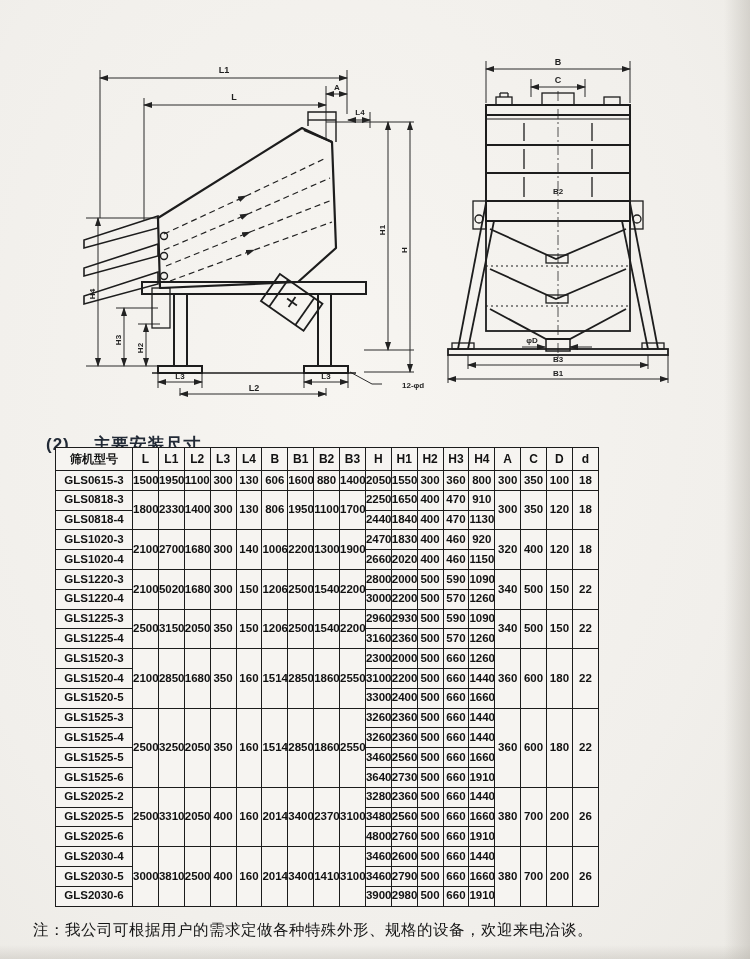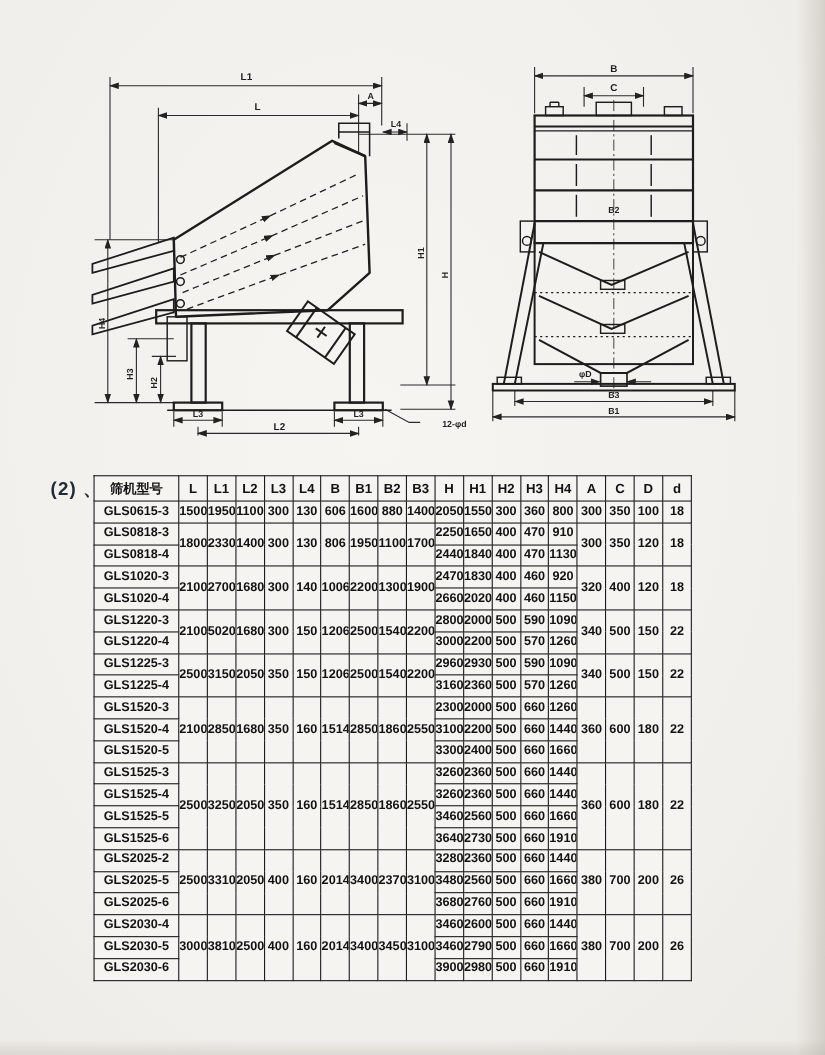--- a/index.html
+++ b/index.html
@@ -23,26 +23,25 @@
     letter-spacing:1px;white-space:nowrap;
   }
   #title1{left:46px;top:8px;}
   #title2{left:46px;top:417px;margin-top:16px;}
   svg text{font-family:"Liberation Sans",sans-serif;fill:#1f1f1f;}
   .dwg{position:absolute;}
   #dwg-side{left:64px;top:50px;}
   #dwg-front{left:434px;top:53px;}
 
   table.dim{
-    position:absolute;left:55px;top:432px;
+    position:absolute;left:55px;top:447px;
     border-collapse:collapse;table-layout:fixed;
     width:544px;
     font-size:11.5px;font-weight:bold;color:#121212;
     background:#f6f4f1;
-    margin-left:30px;
   }
   table.dim th,table.dim td{
     border:1.6px solid #1c1c1c;
     text-align:center;vertical-align:middle;
     padding:0;height:18.8px;line-height:1;
     overflow:hidden;white-space:nowrap;
   }
   table.dim thead th{height:22px;font-size:12px;}
   col.model{width:77px;}
   .note{
@@ -546,36 +545,36 @@
         <tr>
           <td>GLS2025-5</td>
           <td>3480</td>
           <td>2560</td>
           <td>500</td>
           <td>660</td>
           <td>1660</td>
         </tr>
         <tr>
           <td>GLS2025-6</td>
-          <td>3680</td>
+          <td>4800</td>
           <td>2760</td>
           <td>500</td>
           <td>660</td>
           <td>1910</td>
         </tr>
         <tr>
           <td>GLS2030-4</td>
           <td rowspan="3">3000</td>
           <td rowspan="3">3810</td>
           <td rowspan="3">2500</td>
           <td rowspan="3">400</td>
           <td rowspan="3">160</td>
           <td rowspan="3">2014</td>
           <td rowspan="3">3400</td>
-          <td rowspan="3">3450</td>
+          <td rowspan="3">1410</td>
           <td rowspan="3">3100</td>
           <td>3460</td>
           <td>2600</td>
           <td>500</td>
           <td>660</td>
           <td>1440</td>
           <td rowspan="3">380</td>
           <td rowspan="3">700</td>
           <td rowspan="3">200</td>
           <td rowspan="3">26</td>
@@ -592,13 +591,14 @@
           <td>GLS2030-6</td>
           <td>3900</td>
           <td>2980</td>
           <td>500</td>
           <td>660</td>
           <td>1910</td>
         </tr>
       </tbody>
   </table>
 
+  <div class="note">注：我公司可根据用户的需求定做各种特殊外形、规格的设备，欢迎来电洽谈。</div>
 </div>
 
 </body></html>

